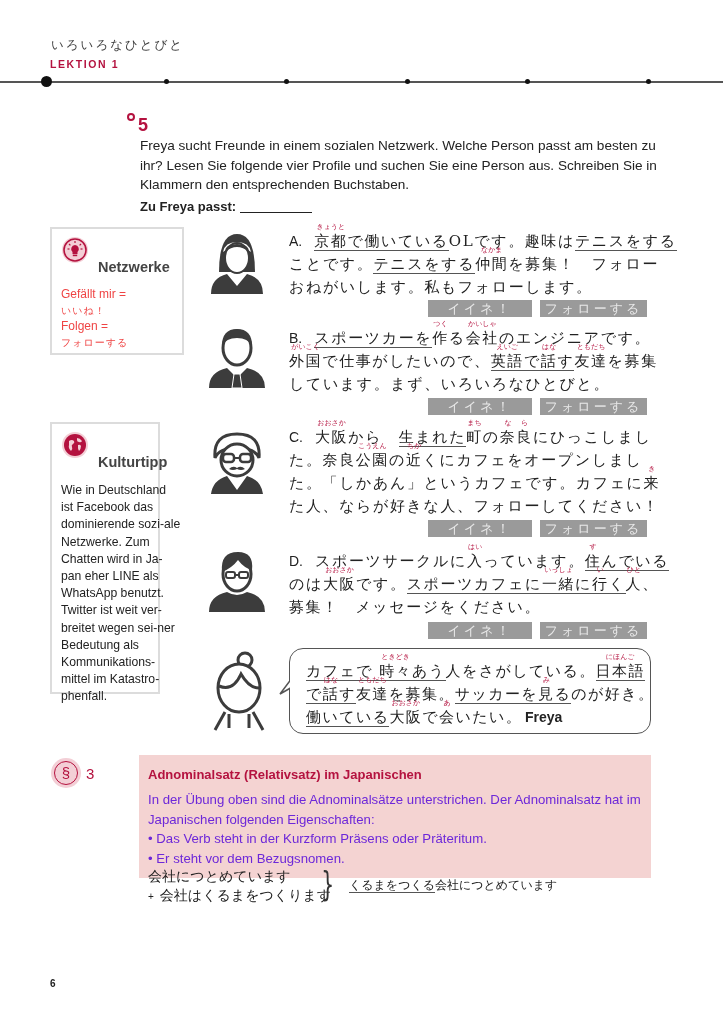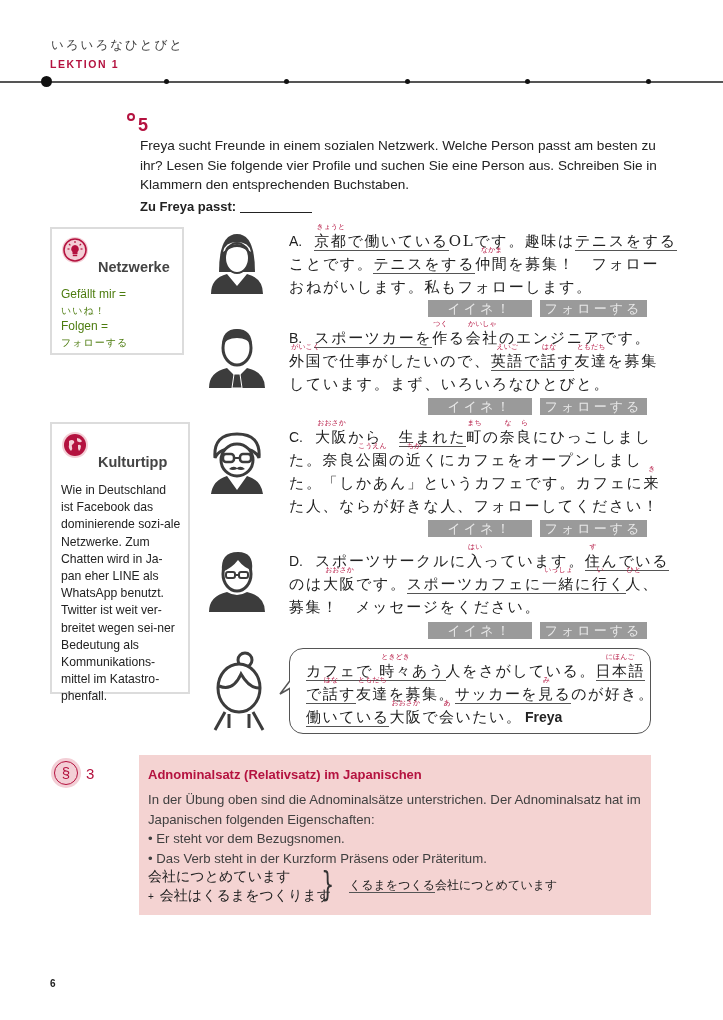--- a/index.html
+++ b/index.html
@@ -13,25 +13,25 @@
   .tl-dot.big { width: 11px; height: 11px; top: 76px; left: 41px; }
 
   .ex-circle { position: absolute; left: 127px; top: 113px; width: 8px; height: 8px; border: 2px solid #b4123f; border-radius: 50%; }
   .ex-number { position: absolute; left: 138px; top: 115px; font-size: 18px; font-weight: bold; color: #b4123f; }
   .ex-instruction { position: absolute; left: 140px; top: 136px; width: 520px; font-size: 13.6px; line-height: 19.5px; color: #222; }
   .ex-answer { position: absolute; left: 140px; top: 199px; font-size: 13px; font-weight: bold; color: #222; text-align: right; }
   .ex-answer-line { display: inline-block; width: 72px; border-bottom: 1px solid #222; margin-left: 4px; vertical-align: -2px; }
 
   .tipbox { position: absolute; left: 50px; border: 2px solid #dcdcdc; background: #fff; }
   .tip-sprach { top: 227px; width: 134px; height: 128px; }
-  .tip-kultur { top: 422px; width: 140px; height: 272px; }
+  .tip-kultur { top: 422px; width: 110px; height: 272px; }
   .tip-icon { position: absolute; left: 10px; top: 8px; width: 26px; height: 26px; border-radius: 50%; background: #f3cfd6; }
   .tip-icon svg { position: absolute; left: 0; top: 0; }
   .tip-title { position: absolute; left: 46px; top: 30px; font-size: 14.5px; font-weight: bold; color: #444; }
-  .tip-sprach-body { position: absolute; left: 9px; top: 58px; font-size: 12px; line-height: 15px; color: #4d7c0f; }
+  .tip-sprach-body { position: absolute; left: 9px; top: 58px; font-size: 12px; line-height: 15px; color: #ef4444; }
   .tip-sprach-body .jp { font-family: "DejaVu Serif", serif; font-size: 10px; letter-spacing: 1px; line-height: 17px; }
   .tip-kultur-body { position: absolute; left: 9px; top: 58px; width: 120px; font-size: 12.2px; line-height: 17.2px; color: #222; }
 
   .avatar { position: absolute; left: 205px; width: 64px; height: 66px; }
 
   .profile { position: absolute; left: 289px; width: 360px; font-family: "DejaVu Serif", serif; font-size: 15px; color: #222; }
   .p-line { position: absolute; left: 0; white-space: nowrap; letter-spacing: 1.6px; }
   .p-letter { font-family: "Liberation Sans", sans-serif; font-size: 14px; margin-right: 12px; letter-spacing: 0; }
   .u { border-bottom: 1.5px solid #555; }
   .rb { position: relative; }
@@ -43,23 +43,23 @@
 
   .bubble { position: absolute; left: 289px; top: 648px; width: 362px; height: 86px; border: 1.5px solid #555; border-radius: 14px; background: #fff; }
   .bubble-tail { position: absolute; left: 279px; top: 680px; }
   .bubble-text { position: absolute; left: 306px; top: 656px; font-family: "DejaVu Serif", serif; font-size: 15px; color: #222; }
   .freya-sig { font-family: "Liberation Sans", sans-serif; font-weight: bold; font-size: 14px; margin-left: 3px; letter-spacing: 0; }
 
   .para-icon { position: absolute; left: 51px; top: 758px; width: 30px; height: 30px; border-radius: 50%; background: #f3cfd6; }
   .para-icon-inner { position: absolute; left: 3px; top: 3px; width: 24px; height: 24px; border: 1.6px solid #b4123f; border-radius: 50%; color: #b4123f; font-size: 15px; text-align: center; line-height: 21px; }
   .para-num { position: absolute; left: 86px; top: 765px; font-size: 15px; color: #b4123f; }
 
-  .grammar { position: absolute; left: 139px; top: 755px; width: 512px; height: 160px; background: #f4d3d2; }
+  .grammar { position: absolute; left: 139px; top: 755px; width: 512px; height: 123px; background: #f4d3d2; }
   .g-title { position: absolute; left: 9px; top: 12px; font-size: 13px; font-weight: bold; color: #b4123f; }
-  .g-body { position: absolute; left: 9px; top: 35px; width: 500px; font-size: 13.2px; line-height: 19.5px; color: #404040; }
+  .g-body { position: absolute; left: 9px; top: 35px; width: 500px; font-size: 13.2px; line-height: 19.5px; color: #6d28d9; }
   .g-example { position: absolute; left: 9px; top: 112px; font-family: "DejaVu Serif", serif; font-size: 14px; color: #222; line-height: 19px; }
   .g-plus { font-family: "Liberation Sans", sans-serif; font-size: 10px; margin-right: 6px; }
   .g-brace { position: absolute; left: 178px; top: 112px; font-size: 34px; line-height: 34px; font-family: "DejaVu Sans", sans-serif; color: #333; transform: scaleX(0.6); }
   .g-result { position: absolute; left: 210px; top: 122px; font-family: "DejaVu Serif", serif; font-size: 12px; color: #222; }
 
   .page-num { position: absolute; left: 50px; top: 978px; font-size: 10px; font-weight: bold; color: #222; }
 </style>
 </head>
 <body>
 
@@ -207,22 +207,22 @@
 
 <div class="para-icon">
   <div class="para-icon-inner">§</div>
 </div>
 <div class="para-num">3</div>
 
 <div class="grammar">
   <div class="g-title">Adnominalsatz (Relativsatz) im Japanischen</div>
   <div class="g-body">
     <div>In der Übung oben sind die Adnominalsätze unterstrichen. Der Adnominalsatz hat im Japanischen folgenden Eigenschaften:</div>
+    <div>• Das Verb steht in der Kurzform Präsens oder Präteritum.</div>
     <div>• Er steht vor dem Bezugsnomen.</div>
-    <div>• Das Verb steht in der Kurzform Präsens oder Präteritum.</div>
   </div>
   <div class="g-example">
     <div>会社につとめています</div>
     <div><span class="g-plus">+</span><span>会社はくるまをつくります</span></div>
   </div>
   <div class="g-brace">}</div>
   <div class="g-result">
     <span class="u">くるまをつくる</span><span>会社につとめています</span>
   </div>
 </div>

